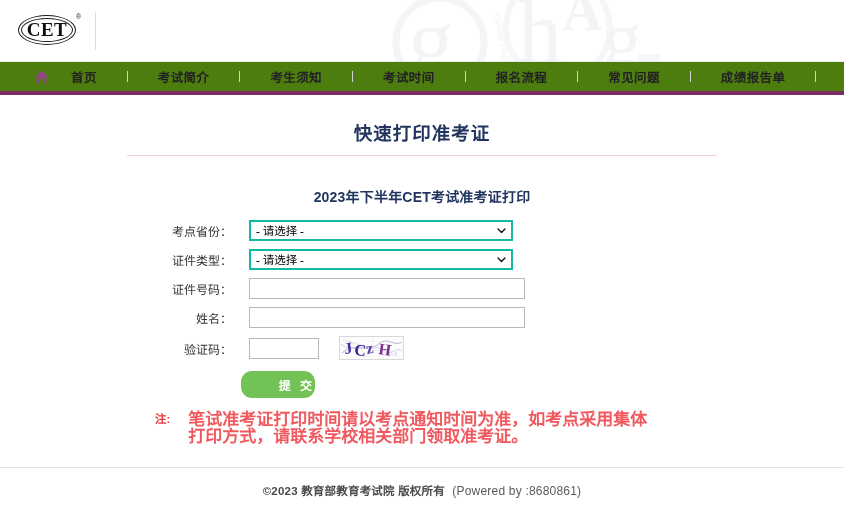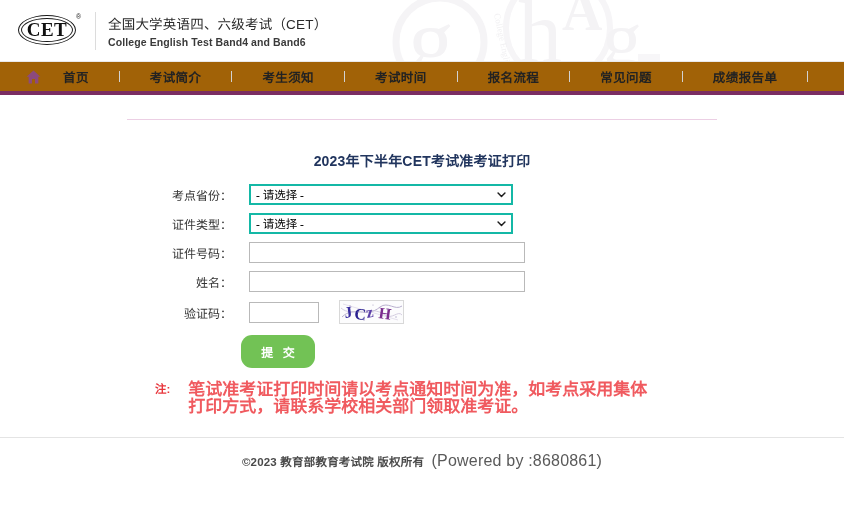--- a/index.html
+++ b/index.html
@@ -113,25 +113,25 @@
     font-size: 10.5px;
     color: #3a3a3a;
     font-weight: bold;
     letter-spacing: 0.1px;
     white-space: nowrap;
   }
 
   
   .main-nav {
     height: 33px;
-    background: #a16207;
+    background: #4d7c0f;
     border-bottom: 4px solid #7b2d62;
     display: flex;
     align-items: center;
-    padding-left: 26px;
+    padding-left: 34px;
     box-sizing: border-box;
   }
   .nav-home-icon {
     width: 15px;
     height: 14px;
     margin-right: 22px;
     flex: 0 0 auto;
     display: block;
   }
   .nav-items {
@@ -268,32 +268,33 @@
   }
 
   .submit-row {
     display: flex;
     margin-top: 11px;
     margin-bottom: 13px;
   }
   .submit-spacer { width: 99px; flex: 0 0 auto; }
   .btn-submit {
     width: 74px;
-    height: 33px;
+    height: 27px;
     background: #72c255;
     border: none;
     border-radius: 11px;
     color: #ffffff;
     font-size: 12px;
     font-weight: bold;
     letter-spacing: 3px;
     cursor: pointer;
     font-family: "Liberation Sans", "DejaVu Sans", sans-serif;
     padding: 0;
     text-indent: 3px;
+    text-align: right;
   }
 
   .note-block {
     display: flex;
     align-items: flex-start;
     width: 500px;
     margin-left: 13px;
   }
   .note-label {
     color: #e8363c;
@@ -320,21 +321,21 @@
   .footer-line1 {
     font-size: 11.5px;
     color: #4a4a4a;
     font-weight: bold;
     margin-bottom: 7px;
     letter-spacing: 0.2px;
   }
   .footer-line1 .powered {
     font-weight: normal;
     color: #5a5a5a;
-    font-size: 16px;
+    font-size: 12px;
     margin-left: 4px;
   }
   .footer-line2 {
     font-size: 11px;
     color: #f2575c;
     font-weight: bold;
     letter-spacing: 0.2px;
   }
 </style>
 </head>
@@ -358,24 +359,20 @@
   </div>
 
   <div class="brand">
     <div class="cet-logo">
       <span class="ellipse-outer"></span>
       <span class="ellipse-inner"></span>
       <span class="cet-text">CET</span>
       <span class="reg-mark">®</span>
     </div>
     <div class="brand-divider"></div>
-    <div class="brand-titles">
-      <div class="brand-cn">全国大学英语四、六级考试（CET）</div>
-      <div class="brand-en">College English Test Band4 and Band6</div>
-    </div>
   </div>
 </header>
 
 <nav class="main-nav">
   <svg class="nav-home-icon" viewBox="0 0 16 15" xmlns="http://www.w3.org/2000/svg">
     <path d="M8 0.6 L15.4 7.1 L13.2 7.1 L13.2 14.4 L9.6 14.4 L9.6 9.6 L6.4 9.6 L6.4 14.4 L2.8 14.4 L2.8 7.1 L0.6 7.1 Z" fill="#8c4a7e"></path>
   </svg>
 
   <div class="nav-items">
     <a class="nav-link" href="#">首页</a>
@@ -391,20 +388,21 @@
     <a class="nav-link" href="#">常见问题</a>
     <span class="nav-sep"></span>
     <a class="nav-link" href="#">成绩报告单</a>
     <span class="nav-sep"></span>
 
   </div>
 </nav>
 
 <main class="content">
 
+  <h1 class="page-title">快速打印准考证</h1>
   <div class="title-rule"></div>
 
   <h2 class="form-heading">2023年下半年CET考试准考证打印</h2>
 
   <form class="form-area">
 
     <div class="form-row">
       <label class="form-label">考点省份：</label>
       <div class="select-wrap">
         <select class="form-select">

